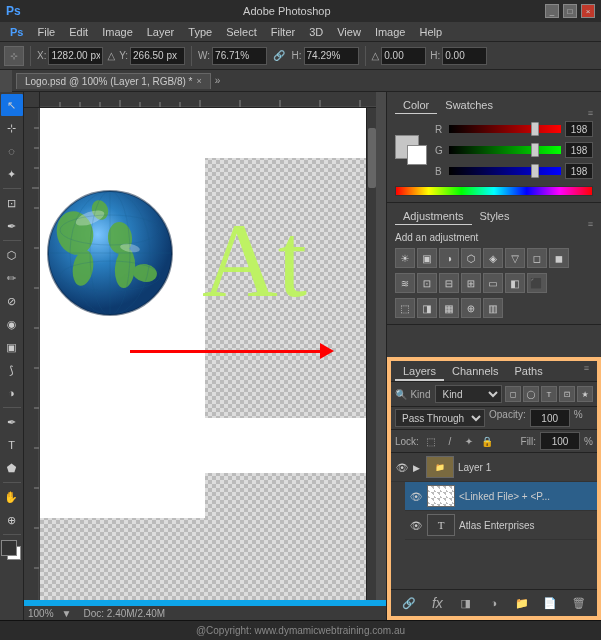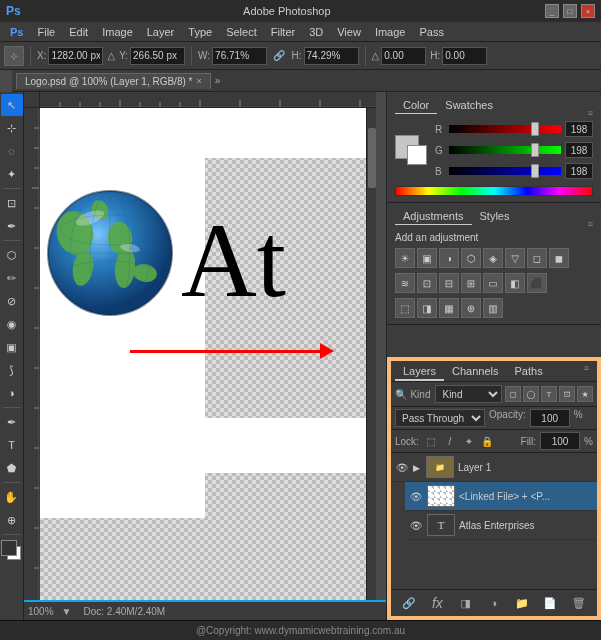--- a/index.html
+++ b/index.html
@@ -208,21 +208,21 @@
       background-color: #ddd;
     }
 
     
     #status-bar {
       position: absolute;
       bottom: 0;
       left: 0; right: 0;
       height: 20px;
       background: #3a3a3a;
-      border-top: 2px solid #0ea5e9;
+      border-top: 6px solid #0ea5e9;
       display: flex;
       align-items: center;
       padding: 0 4px;
       gap: 4px;
       font-size: 10px;
       color: #aaa;
     }
 
     
     #right-panel {
@@ -501,21 +501,21 @@
   <span class="menu-item">File</span>
   <span class="menu-item">Edit</span>
   <span class="menu-item">Image</span>
   <span class="menu-item">Layer</span>
   <span class="menu-item">Type</span>
   <span class="menu-item">Select</span>
   <span class="menu-item">Filter</span>
   <span class="menu-item">3D</span>
   <span class="menu-item">View</span>
   <span class="menu-item">Image</span>
-  <span class="menu-item">Pass</span>
+  <span class="menu-item">Help</span>
 </div>
 
 <div id="options-bar">
   <div class="opt-icon">⊹</div>
   <div class="opt-sep"></div>
   <div class="opt-field">
     <span class="opt-label">X:</span>
     <input class="opt-input" value="1282.00 px" style="">
   </div>
   <div class="opt-field">
@@ -683,21 +683,21 @@
             <g clip-path="url(#globeClip)" stroke="#1a5c8a" stroke-width="0.5" fill="none" opacity="0.4">
               <line x1="3" y1="65" x2="127" y2="65"></line>
               <ellipse cx="65" cy="42" rx="50" ry="15"></ellipse>
               <ellipse cx="65" cy="88" rx="50" ry="15"></ellipse>
             </g>
 
             <circle cx="65" cy="65" r="62" fill="none" stroke="#001a3a" stroke-width="2" opacity="0.5"></circle>
           </svg>
         </div>
 
-        <div style="position:absolute; top:100px; left:141px; font-size:105px; font-family:'Times New Roman',serif; color:#000000; font-weight:normal; line-height:1; overflow:hidden; width:160px;">At</div>
+        <div style="position:absolute; top:100px; left:162px; font-size:105px; font-family:'Times New Roman',serif; color:#bef264; font-weight:normal; line-height:1; overflow:hidden; width:160px;">At</div>
 
         <div style="position:absolute; top:310px; left:0; width:100%; height:55px; background:#fff;"></div>
 
         <div style="position:absolute; top:235px; left:90px; display:flex; align-items:center;">
           <div style="width:190px; height:3px; background:#ff0000;"></div>
           <div style="width:0; height:0; border-top:8px solid transparent; border-bottom:8px solid transparent; border-left:14px solid #ff0000;"></div>
         </div>
 
         <div style="position:absolute; top:0; right:0; width:10px; height:100%; background:#3a3a3a; border-left:1px solid #222;">
           <div style="position:absolute; top:20px; left:1px; width:8px; height:60px; background:#666; border-radius:2px;"></div>

